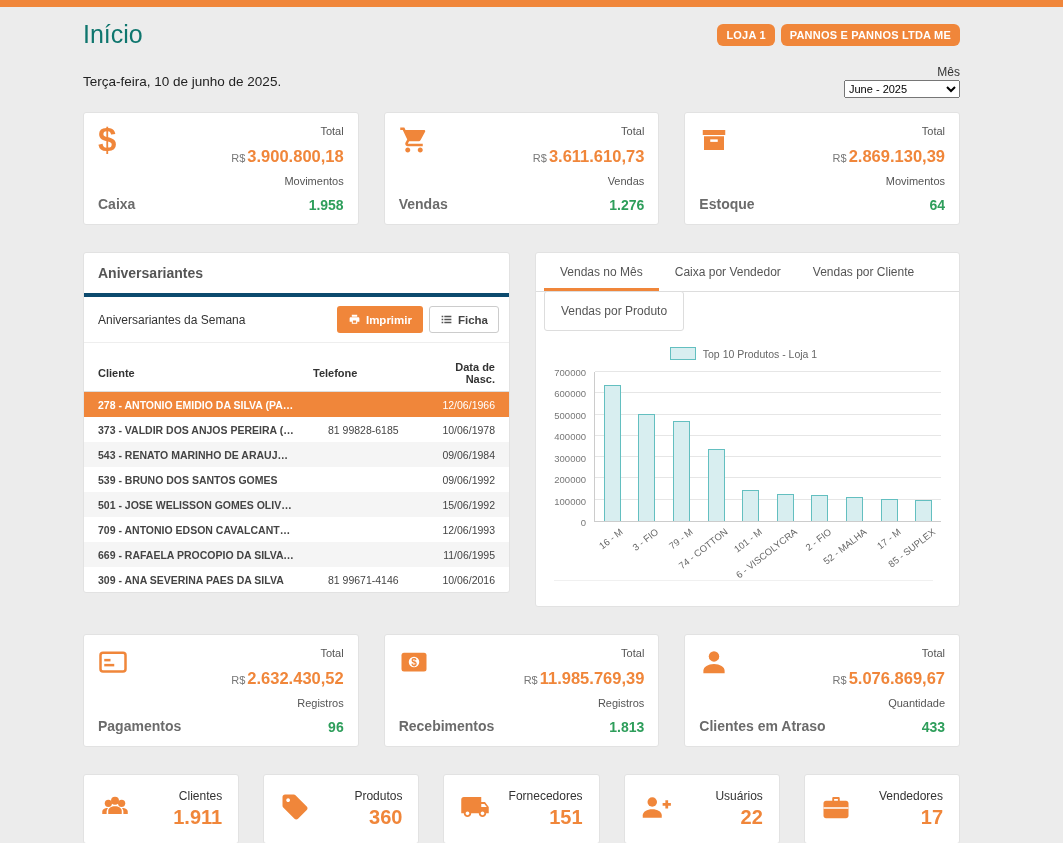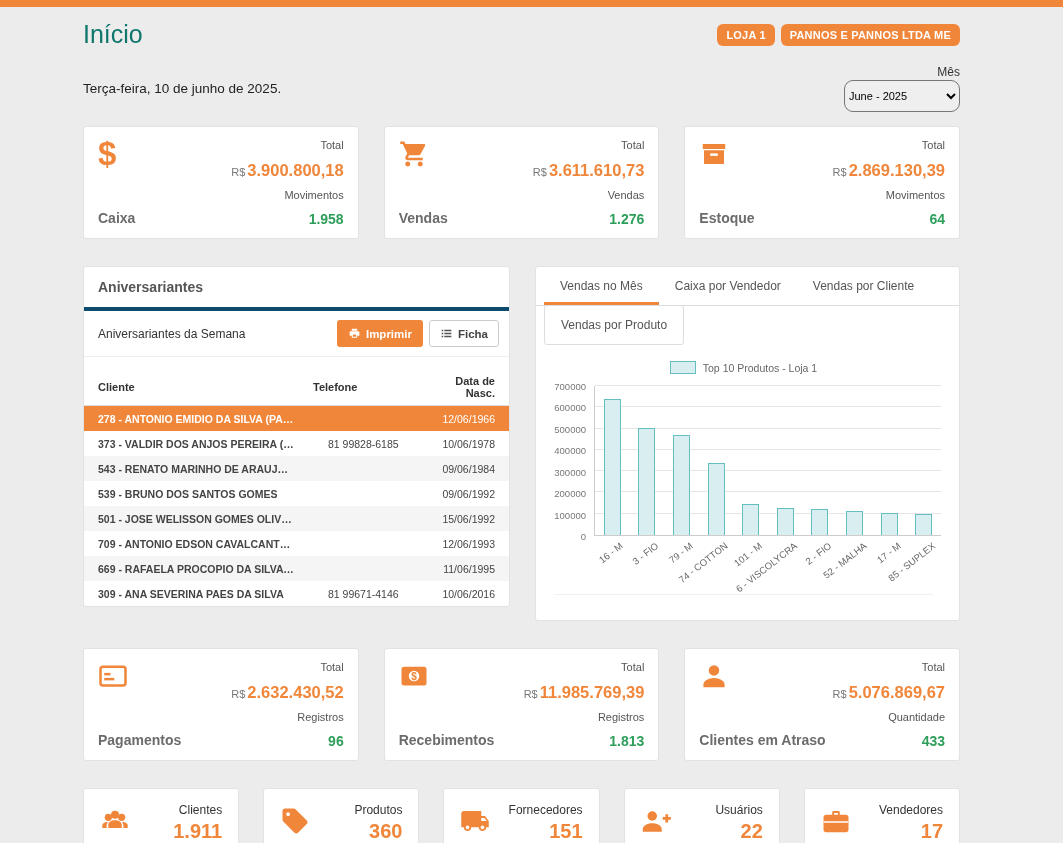--- a/index.html
+++ b/index.html
@@ -20,21 +20,21 @@
   .topbar{height:7px;background:var(--accent);width:100%;}
   .container{width:877px;margin-left:83px;}
   
   .header-row{display:flex;justify-content:space-between;align-items:flex-start;margin-top:13px;}
   .page-title{font-size:25px;font-weight:500;color:#0f766e;}
   .badges{display:flex;gap:6px;margin-top:4px;}
   .badge{background:var(--accent);color:#fff;font-size:11px;font-weight:bold;padding:5px 9px;border-radius:6px;letter-spacing:.2px;cursor:pointer;}
   .date-row{display:flex;justify-content:space-between;align-items:center;margin-top:16px;}
   .date-text{font-size:13.5px;color:#222;}
   .month-wrap{display:flex;align-items:flex-end;gap:1px;font-size:12px;color:#333;flex-direction:column;}
-  .month-wrap select{font-size:11px;height:32px;width:116px;font-family:"Liberation Sans",sans-serif;border-radius:9px;}
+  .month-wrap select{font-size:11px;height:18px;width:116px;font-family:"Liberation Sans",sans-serif;}
   
   .cards-row{display:flex;gap:25px;margin-top:14px;}
   .stat-card{flex:1;background:#fff;border:1px solid var(--card-border);border-radius:3px;height:113px;padding:12px 14px;display:flex;justify-content:space-between;}
   .stat-left{display:flex;flex-direction:column;justify-content:space-between;}
   .stat-left .icon{color:var(--accent);width:34px;height:34px;}
   .stat-left .icon svg{width:30px;height:30px;}
   .dollar-glyph{font-size:33px;font-weight:600;color:var(--accent);line-height:30px;}
   .stat-name{font-size:14px;font-weight:bold;color:#6b6b6b;}
   .stat-right{display:flex;flex-direction:column;justify-content:space-between;text-align:right;}
   .small-label{font-size:11px;color:#555;}

